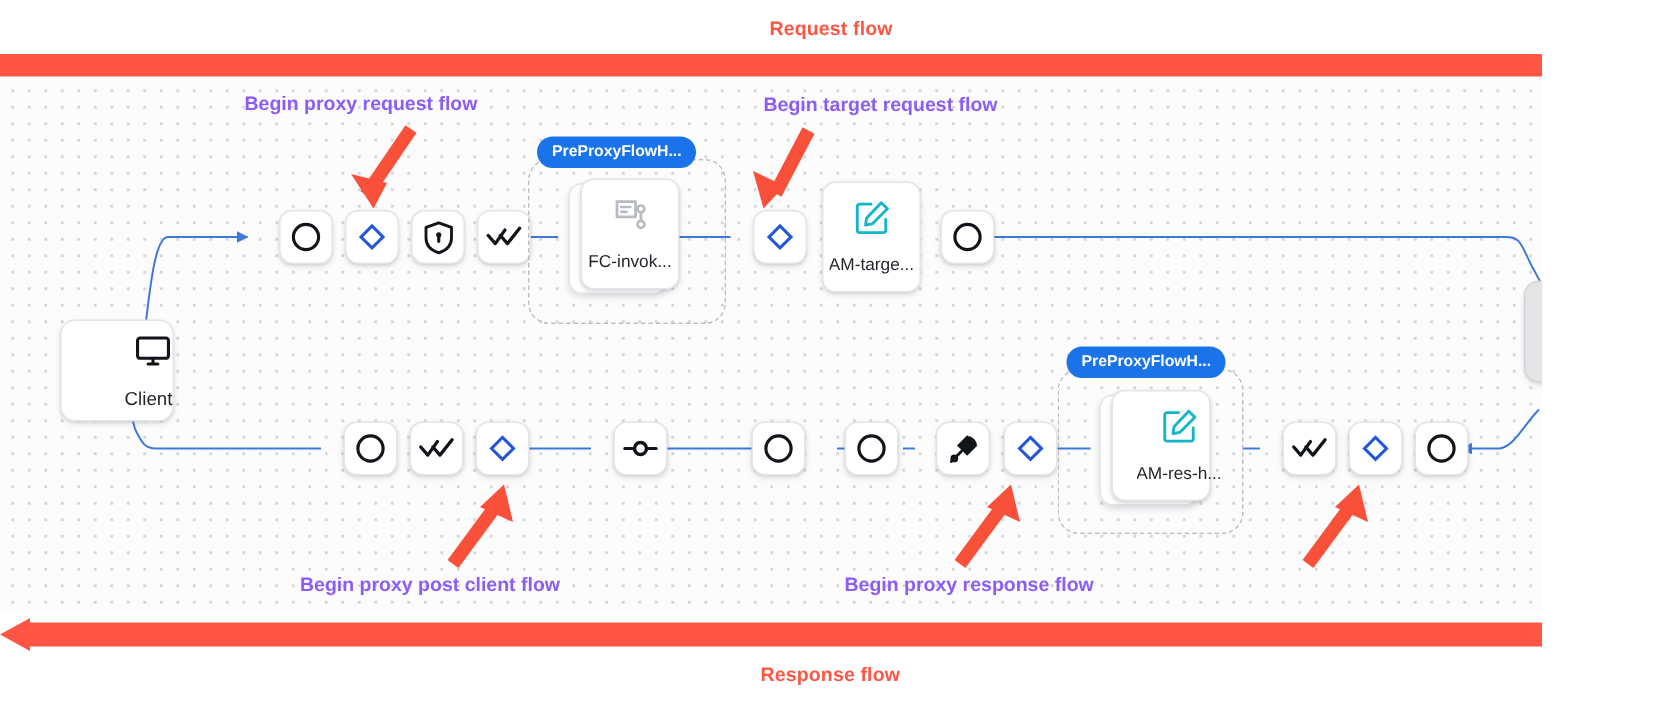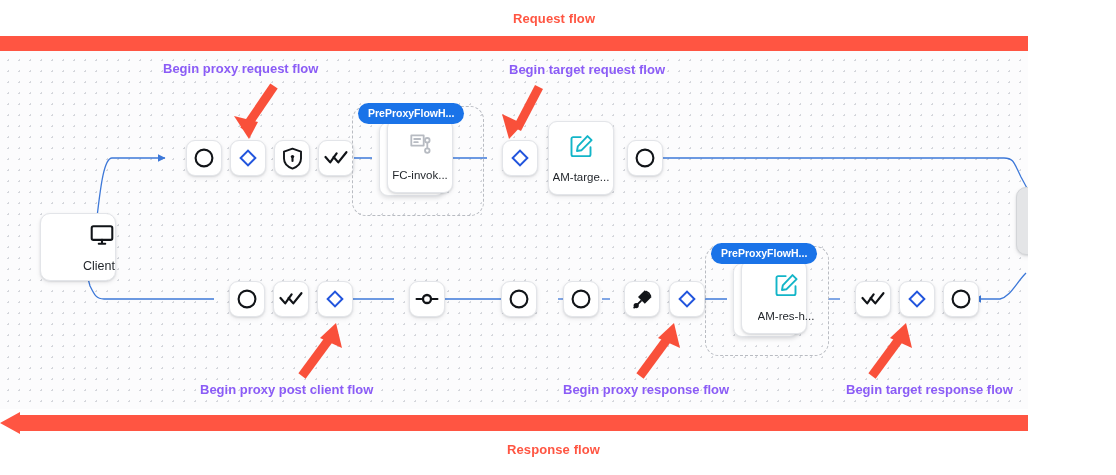--- a/index.html
+++ b/index.html
@@ -124,21 +124,20 @@
   .hook-badge {
     position: absolute;
     background: #1a73e8;
     color: #ffffff;
     font-size: 10.5px;
     font-weight: bold;
     padding: 4px 10px 5px;
     border-radius: 11px;
     white-space: nowrap;
     z-index: 5;
-    margin-top: 12px;
   }
 
   
   .annot {
     position: absolute;
     font-size: 13px;
     font-weight: bold;
     color: #8b5cf6;
     white-space: nowrap;
   }
@@ -408,21 +407,20 @@
     <path d="M6 56 L34 18" stroke="#f9503a" stroke-width="9" stroke-linecap="butt"></path>
     <path d="M40 3 L46 28 L24 18 Z" fill="#f9503a"></path>
   </svg>
 
   <div class="annot" style="left:563px; top:382px;">Begin proxy response flow</div>
   <svg class="arrow" style="left:634px; top:320px;" width="56" height="60" viewBox="0 0 56 60">
     <path d="M6 56 L34 18" stroke="#f9503a" stroke-width="9" stroke-linecap="butt"></path>
     <path d="M40 3 L46 28 L24 18 Z" fill="#f9503a"></path>
   </svg>
 
-  <div class="annot" style="left:846px; top:382px;">Begin target response flow</div>
   <svg class="arrow" style="left:866px; top:320px;" width="56" height="60" viewBox="0 0 56 60">
     <path d="M6 56 L34 18" stroke="#f9503a" stroke-width="9" stroke-linecap="butt"></path>
     <path d="M40 3 L46 28 L24 18 Z" fill="#f9503a"></path>
   </svg>
 
   <div class="flow-band" id="response-band">
     <svg viewBox="0 0 1116 22" preserveAspectRatio="none">
       <polygon points="1116,3 20,3 20,0 0,11 20,22 20,19 1116,19" fill="#ff5542"></polygon>
     </svg>
   </div>

